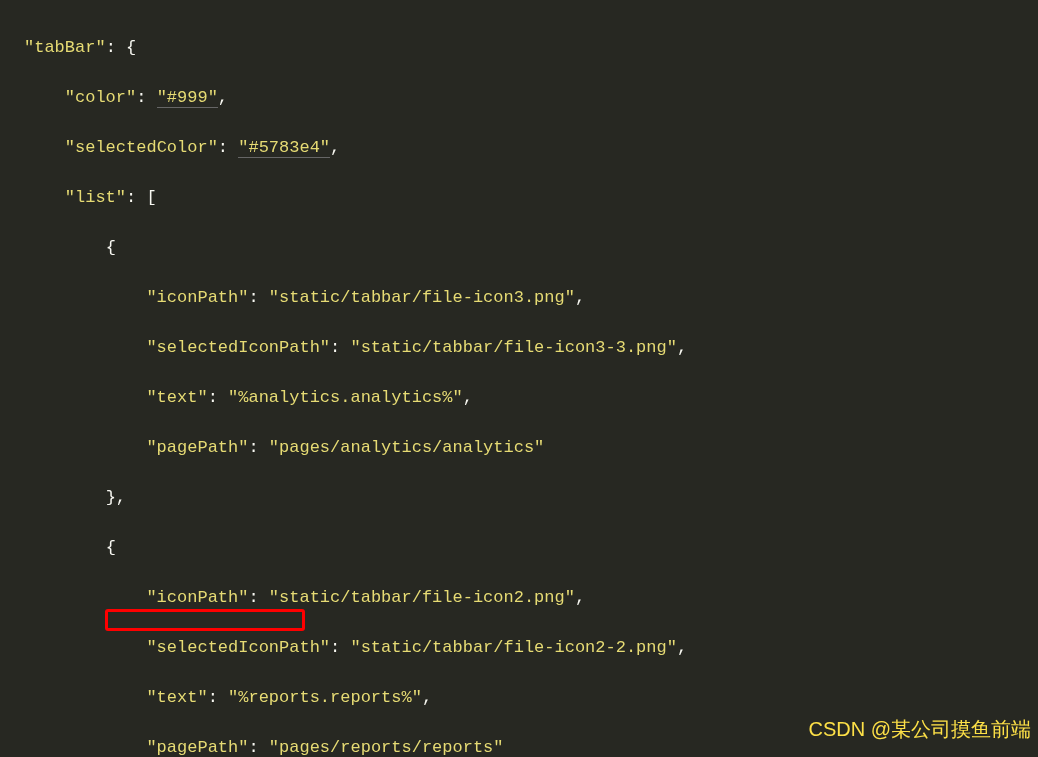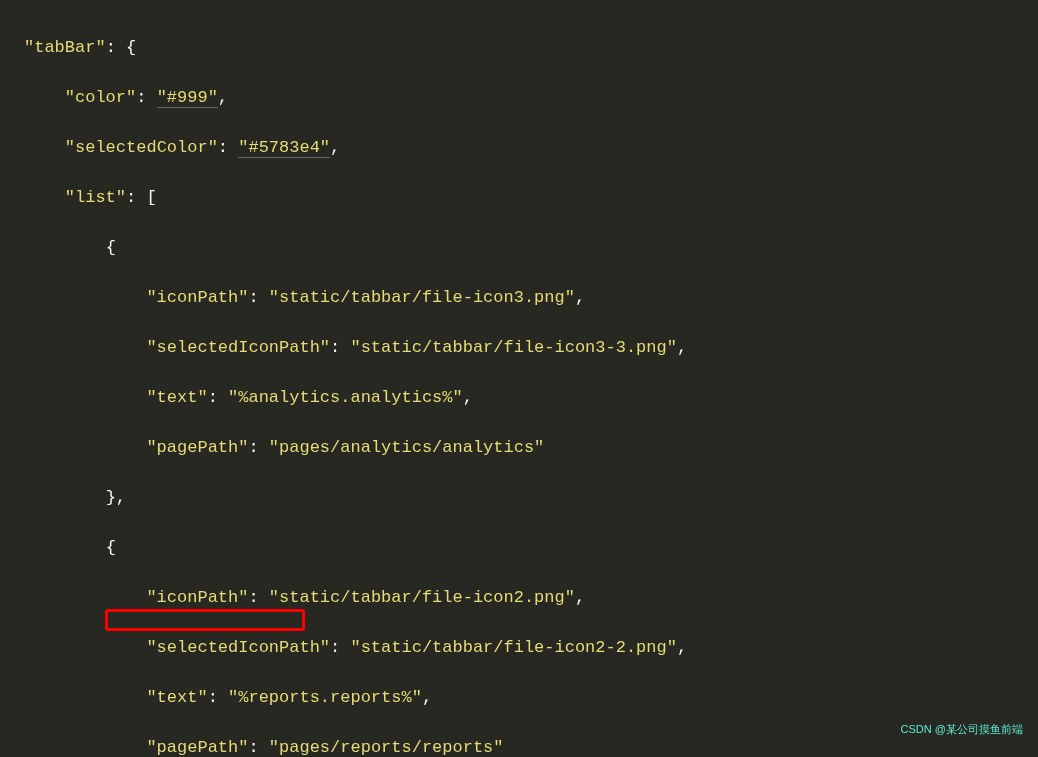--- a/index.html
+++ b/index.html
@@ -42,24 +42,24 @@
       border: 3px solid #ff0000;
       border-radius: 3px;
       left: 105px;
       top: 609px;
       width: 200px;
       height: 22px;
       pointer-events: none;
     }
     .watermark {
       position: absolute;
-      right: 15px;
+      right: 7px;
       bottom: 15px;
-      color: #5eead4;
-      font-size: 11px;
+      color: #fde047;
+      font-size: 20px;
       font-family: sans-serif;
     }
     .line {
       display: block;
     }
   </style>
 </head>
 <body>
 
 <div class="code-container">

